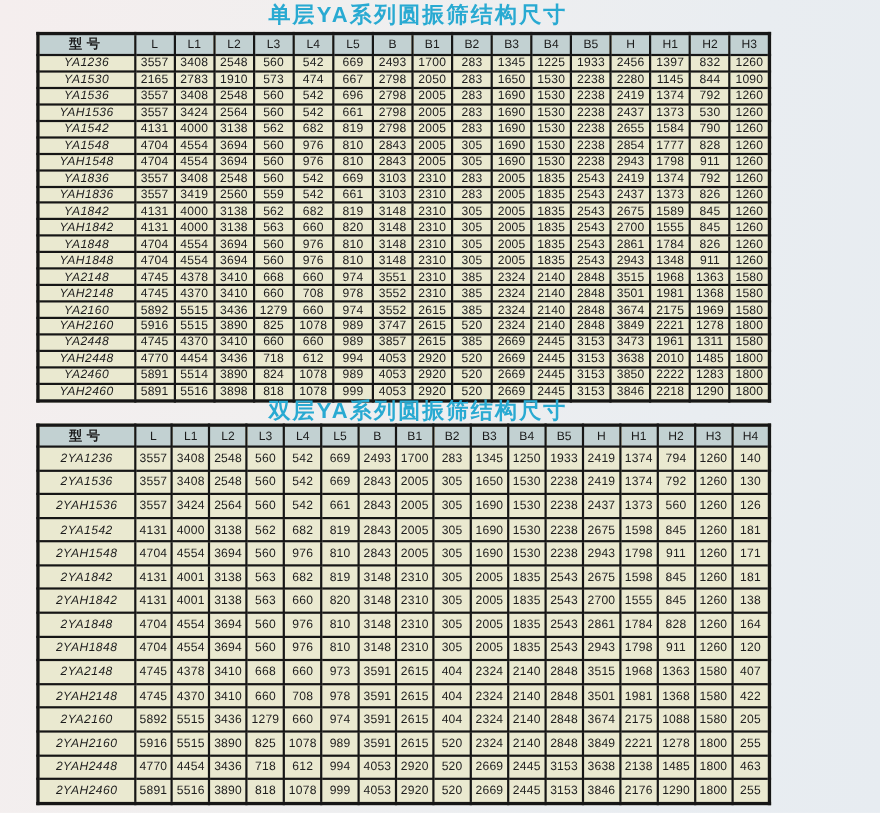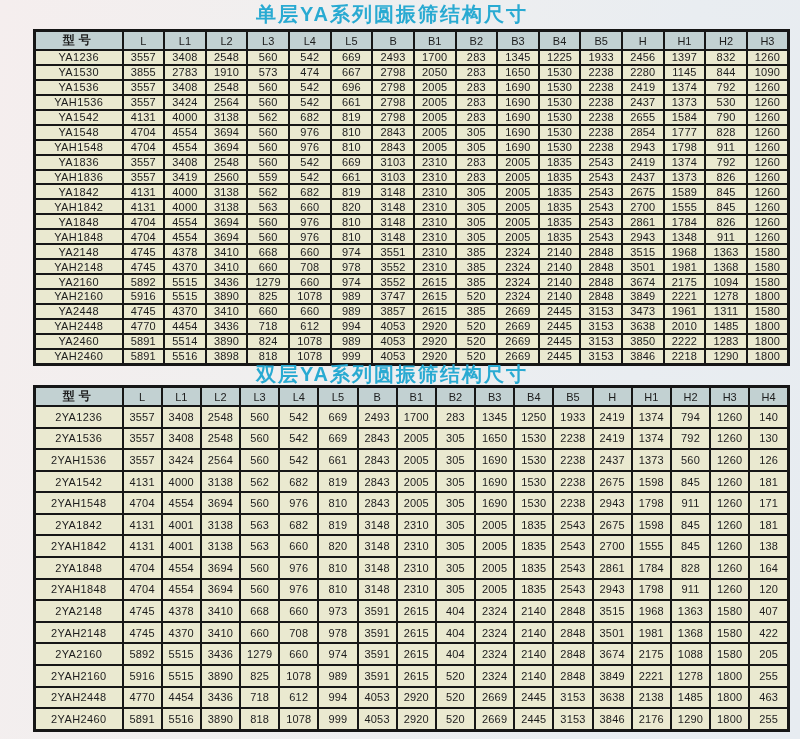--- a/index.html
+++ b/index.html
@@ -10,47 +10,47 @@
     --text-color:#1c1c1c;
   }
   *{box-sizing:border-box;}
   html,body{margin:0;padding:0;}
   body{
     width:800px;height:739px;position:relative;overflow:hidden;
     background:linear-gradient(100deg,#f5eeee 0%,#f0efef 35%,#e9edf1 75%,#e7ecf1 100%);
     font-family:"Liberation Sans",sans-serif;
   }
   .page-title{
-    position:absolute;left:12px;width:760px;text-align:center;
+    position:absolute;left:0;width:760px;text-align:center;
     color:var(--title-color);font-size:20px;font-weight:bold;letter-spacing:2px;
     margin:0;line-height:26px;
   }
   #title-1{top:1px;}
   #title-2{top:361px;}
   .spec-table{
-    position:absolute;left:33px;width:757px;
+    position:absolute;left:33px;width:668px;
     border-collapse:collapse;table-layout:fixed;
     background:var(--cell-bg);
   }
   #table-0{top:29px;height:337px;}
   #table-1{top:385px;height:347px;}
   .spec-table th,.spec-table td{
     border:2px solid var(--border-color);
     padding:0;text-align:center;vertical-align:middle;
     color:var(--text-color);
     white-space:nowrap;overflow:hidden;
   }
   .spec-table{border:3px solid var(--border-color);}
   .spec-table th{
     background:var(--header-bg);
     font-size:11px;font-weight:normal;
   }
   .spec-table th.model-header{font-size:12px;font-weight:bold;letter-spacing:4px;}
   .spec-table td{font-size:11px;background:var(--cell-bg);letter-spacing:0.2px;}
-  .spec-table td.model-cell{font-size:11px;letter-spacing:0.4px;}
+  .spec-table td.model-cell{font-size:11px;letter-spacing:0.4px;font-style:italic;}
   col.col-model{width:88px;}
 </style>
 </head>
 <body>
 
 <h1 id="title-1" class="page-title">单层YA系列圆振筛结构尺寸</h1>
 
 <table id="table-0" class="spec-table">
     <colgroup>
       <col class="col-model">
@@ -107,21 +107,21 @@
         <td class="value-cell">1345</td>
         <td class="value-cell">1225</td>
         <td class="value-cell">1933</td>
         <td class="value-cell">2456</td>
         <td class="value-cell">1397</td>
         <td class="value-cell">832</td>
         <td class="value-cell">1260</td>
       </tr>
       <tr>
         <td class="model-cell">YA1530</td>
-        <td class="value-cell">3855</td>
+        <td class="value-cell">2165</td>
         <td class="value-cell">2783</td>
         <td class="value-cell">1910</td>
         <td class="value-cell">573</td>
         <td class="value-cell">474</td>
         <td class="value-cell">667</td>
         <td class="value-cell">2798</td>
         <td class="value-cell">2050</td>
         <td class="value-cell">283</td>
         <td class="value-cell">1650</td>
         <td class="value-cell">1530</td>
@@ -387,21 +387,21 @@
         <td class="value-cell">660</td>
         <td class="value-cell">974</td>
         <td class="value-cell">3552</td>
         <td class="value-cell">2615</td>
         <td class="value-cell">385</td>
         <td class="value-cell">2324</td>
         <td class="value-cell">2140</td>
         <td class="value-cell">2848</td>
         <td class="value-cell">3674</td>
         <td class="value-cell">2175</td>
-        <td class="value-cell">1094</td>
+        <td class="value-cell">1969</td>
         <td class="value-cell">1580</td>
       </tr>
       <tr>
         <td class="model-cell">YAH2160</td>
         <td class="value-cell">5916</td>
         <td class="value-cell">5515</td>
         <td class="value-cell">3890</td>
         <td class="value-cell">825</td>
         <td class="value-cell">1078</td>
         <td class="value-cell">989</td>

